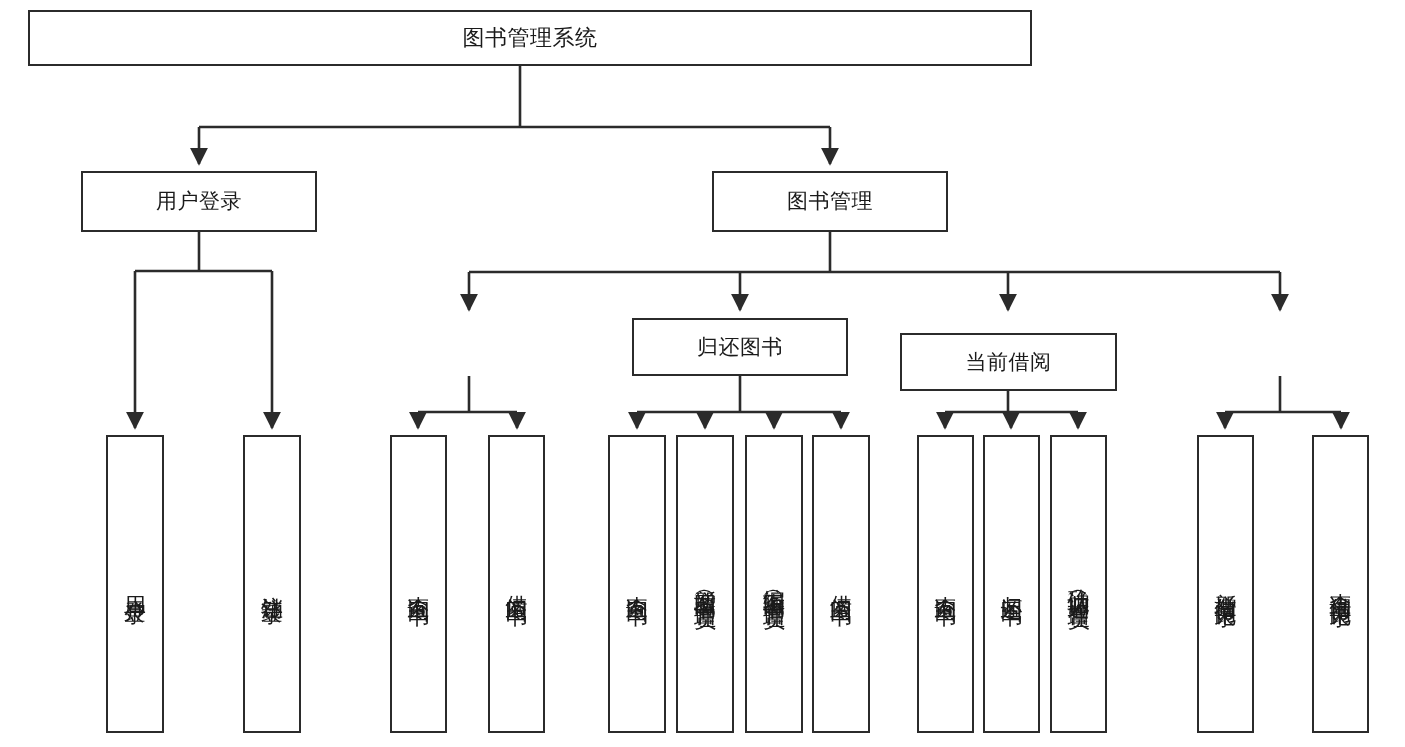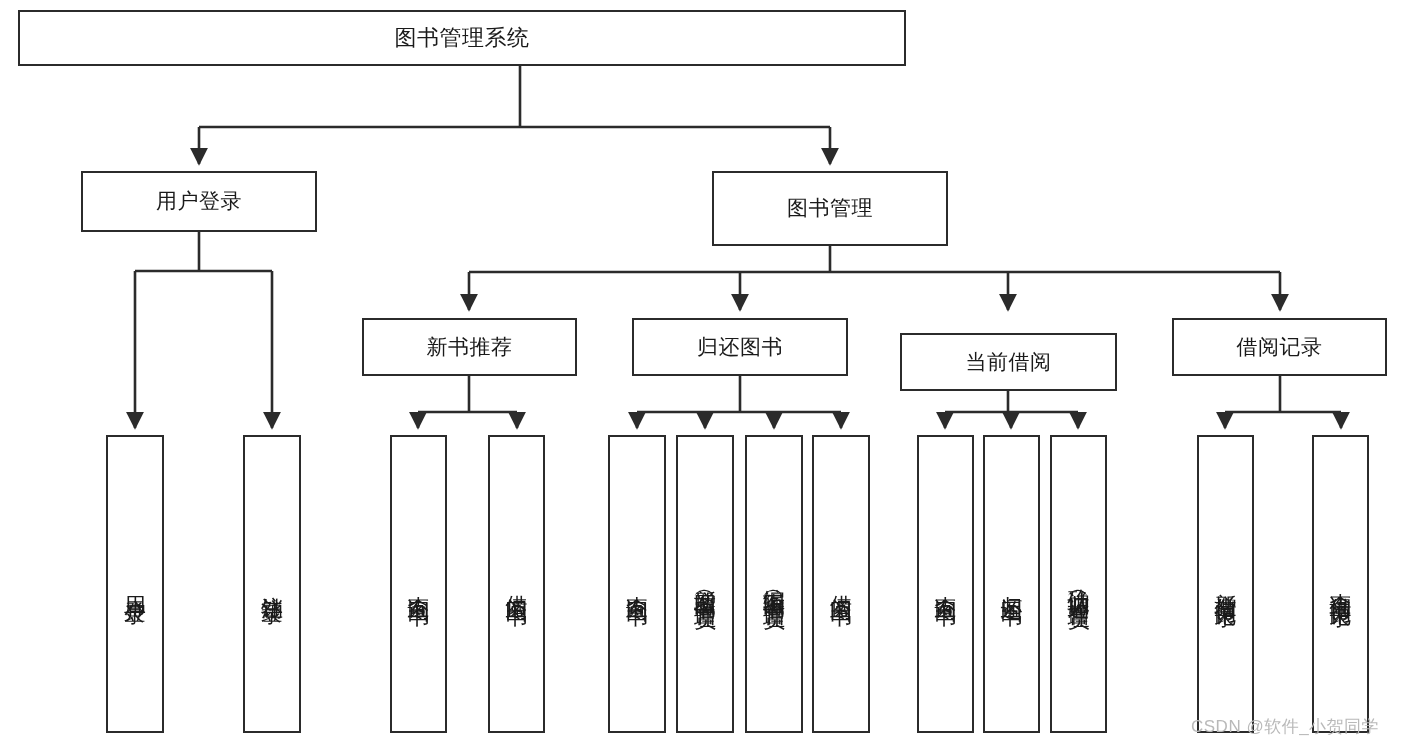--- a/index.html
+++ b/index.html
@@ -124,47 +124,41 @@
       <path d="M 1011 412 L 1011 428" marker-end="url(#arrow)"></path>
       <path d="M 1078 412 L 1078 428" marker-end="url(#arrow)"></path>
 
       <path d="M 1280 376 L 1280 412"></path>
       <path d="M 1225 412 L 1341 412"></path>
       <path d="M 1225 412 L 1225 428" marker-end="url(#arrow)"></path>
       <path d="M 1341 412 L 1341 428" marker-end="url(#arrow)"></path>
     </g>
   </svg>
 
-  <div class="node root horizontal" style="left:18px; top:10px; width:888px; height:56px;">
+  <div class="node root horizontal" style="left:28px; top:10px; width:1004px; height:56px;">
     <span class="node-label">图书管理系统</span>
   </div>
 
   <div class="node horizontal" style="left:81px; top:171px; width:236px; height:61px;">
     <span class="node-label">用户登录</span>
   </div>
 
-  <div class="node horizontal" style="left:712px; top:171px; width:236px; height:75px;">
+  <div class="node horizontal" style="left:712px; top:171px; width:236px; height:61px;">
     <span class="node-label">图书管理</span>
   </div>
 
-  <div class="node horizontal" style="left:362px; top:318px; width:215px; height:58px;">
-    <span class="node-label">新书推荐</span>
-  </div>
 
   <div class="node horizontal" style="left:632px; top:318px; width:216px; height:58px;">
     <span class="node-label">归还图书</span>
   </div>
 
   <div class="node horizontal" style="left:900px; top:333px; width:217px; height:58px;">
     <span class="node-label">当前借阅</span>
   </div>
 
-  <div class="node horizontal" style="left:1172px; top:318px; width:215px; height:58px;">
-    <span class="node-label">借阅记录</span>
-  </div>
 
   <div class="node vertical" style="left:106px; top:435px; width:58px; height:298px;">
     <span class="node-label">用户登录</span>
   </div>
 
   <div class="node vertical" style="left:243px; top:435px; width:58px; height:298px;">
     <span class="node-label">注销登录</span>
   </div>
 
   <div class="node vertical" style="left:390px; top:435px; width:57px; height:298px;">
@@ -204,15 +198,14 @@
   </div>
 
   <div class="node vertical" style="left:1197px; top:435px; width:57px; height:298px;">
     <span class="node-label">新增借阅记录</span>
   </div>
 
   <div class="node vertical" style="left:1312px; top:435px; width:57px; height:298px;">
     <span class="node-label">查询借阅记录</span>
   </div>
 
-  <div class="watermark" style="left:1191px; top:715px;">CSDN @软件_小贺同学</div>
 
 </div>
 
 </body></html>

